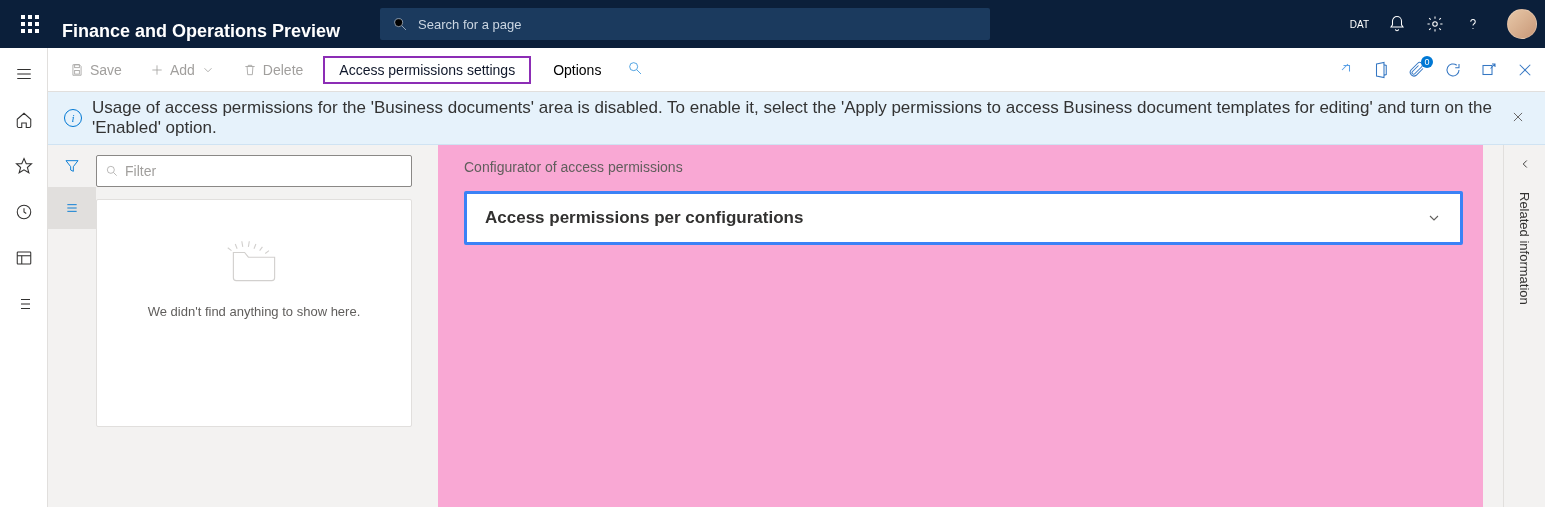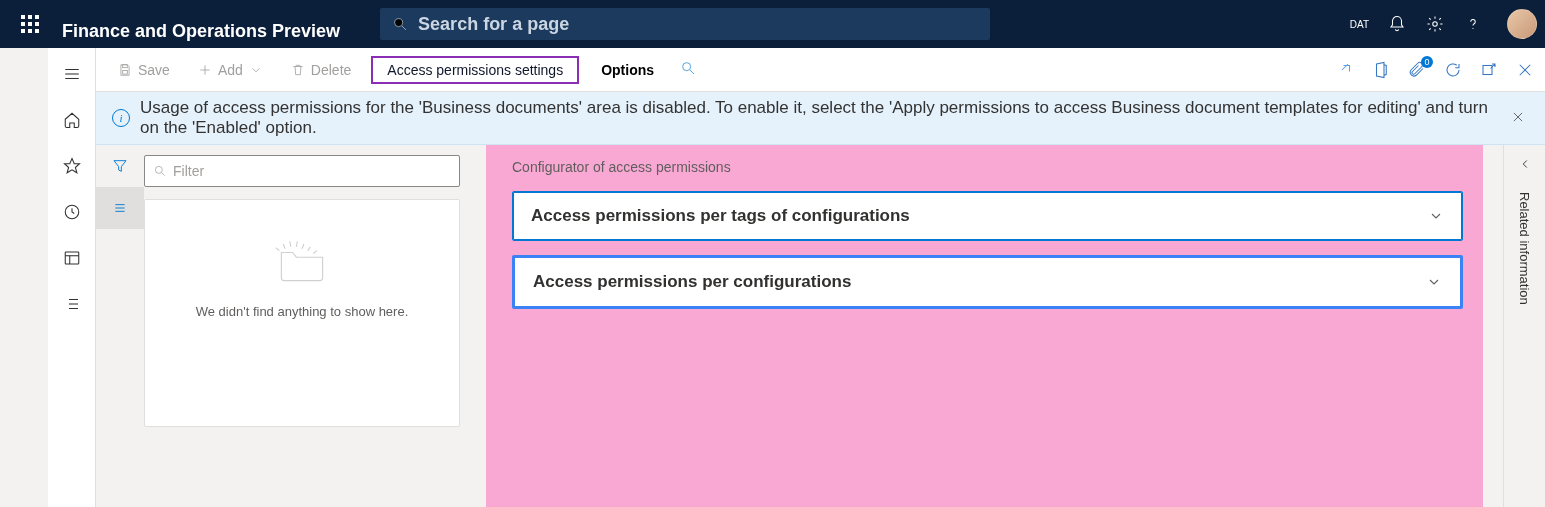--- a/index.html
+++ b/index.html
@@ -3,41 +3,41 @@
   <meta charset="utf-8">
   <style>
     * { box-sizing: border-box; margin: 0; padding: 0; }
     body { font-family: "Segoe UI", Arial, sans-serif; font-size: 14px; color: #323130; background: #f3f2f1; overflow: hidden; }
     .topbar { height: 48px; background: #0b1f3a; display: flex; align-items: center; color: #fff; padding: 0 8px; }
     .waffle { width: 32px; height: 32px; display: grid; grid-template-columns: repeat(3,4px); grid-template-rows: repeat(3,4px); gap: 3px; align-content: center; justify-content: center; margin-right: 16px; margin-left: 6px; cursor: pointer; }
     .waffle span { width:4px; height:4px; background:#fff; }
     .app-title { font-size: 18px; font-weight: 600; flex: 0 0 auto; margin-right: 40px; white-space: nowrap; margin-top: 14px; }
     .search-wrap { flex: 0 0 610px; height: 32px; background: #1b3a5e; border-radius: 2px; display: flex; align-items: center; padding: 0 12px; }
     .search-wrap svg { width: 16px; height: 16px; stroke: #cbd6e2; margin-right: 10px; }
-    .search-input { flex: 1; background: transparent; border: none; color: #cbd6e2; font-size: 18px; outline: none; font-weight: bold; }
+    .search-input { flex: 1; background: transparent; border: none; color: #cbd6e2; font-size: 13px; outline: none; }
     .search-input::placeholder { color: #cbd6e2; }
     .top-spacer { flex: 1; }
     .top-right { display: flex; align-items: center; gap: 18px; color: #fff; }
     .top-right .env { font-size: 10px; }
     .top-icon { width: 20px; height: 20px; display:flex; align-items:center; justify-content:center; cursor:pointer; }
     .top-icon svg { width: 18px; height: 18px; stroke:#fff; fill:none; stroke-width:1.4; }
     .avatar { width: 30px; height: 30px; border-radius: 50%; background: linear-gradient(135deg,#e8c8a8,#c89878); margin-left: 6px; cursor:pointer; border:1px solid #fff3; }
 
-    .below-top { display: flex; height: calc(100vh - 48px); padding-left: 48px; }
+    .below-top { display: flex; height: calc(100vh - 48px); }
     .leftnav { width: 48px; background: #fff; border-right: 1px solid #e1dfdd; display: flex; flex-direction: column; align-items: center; gap: 14px; padding-top: 10px; }
     .nav-icon { width: 32px; height: 32px; display:flex; align-items:center; justify-content:center; cursor:pointer; border-radius:2px; }
     .nav-icon svg { width: 18px; height: 18px; stroke:#323130; fill:none; stroke-width:1.4; }
 
     .content-col { flex: 1; display: flex; flex-direction: column; min-width: 0; }
 
     .cmdbar { height: 44px; background: #fff; border-bottom: 1px solid #e1dfdd; display: flex; align-items: center; padding: 0 10px; gap: 4px; }
     .cmd-btn { display: flex; align-items: center; gap: 6px; padding: 6px 12px; color: #a19f9d; font-size: 14px; cursor: pointer; border-radius: 2px; }
     .cmd-btn svg { width: 14px; height: 14px; stroke: #a19f9d; fill:none; stroke-width:1.4; }
     .highlight-box { border: 2px solid #8c2db5; padding: 4px 14px; margin: 0 4px; color:#0f172a; }
-    .options { color:#000; font-weight:700; padding:6px 14px; cursor:pointer; }
+    .options { color:#000; font-weight:400; padding:6px 14px; cursor:pointer; }
     .search-small { padding:6px 8px; cursor:pointer; }
     .cmd-spacer { flex: 1; }
     .right-icons { display:flex; gap:16px; align-items:center; color:#3577c3; }
     .right-icons .ri { width:20px; height:20px; display:flex; align-items:center; justify-content:center; cursor:pointer; }
     .right-icons svg { width:18px; height:18px; stroke:#3577c3; fill:none; stroke-width:1.4; }
     .badge-wrap { position:relative; }
     .badge { position:absolute; top:-4px; right:-6px; background:#0078d4; color:#fff; font-size:9px; border-radius:50%; width:12px; height:12px; display:flex; align-items:center; justify-content:center; }
     .close-x svg { stroke:#3577c3; }
 
     .infobar { background:#e6f2fb; border-bottom:1px solid #cfe3f3; display:flex; align-items:center; padding:6px 16px; gap:10px; }
@@ -280,26 +280,20 @@
                   <path d="M14 20l-2-5M20 18l-1-6M26 18l1-6M32 20l2-5M38 22l3-4M44 25l4-3M8 22l-4-3"></path>
                 </svg>
             </div>
             <div class="empty-text">We didn't find anything to show here.</div>
           </div>
         </div>
       </div>
 
       <div class="detail-col">
         <div class="detail-title">Configurator of access permissions</div>
-        <div class="acc focused">
-          <span class="acc-label">Access permissions per tags of configurations</span>
-          <svg viewBox="0 0 24 24" width="16" height="16" stroke="#605e5c" fill="none" stroke-width="1.6">
-              <polyline points="6 9 12 15 18 9"></polyline>
-            </svg>
-        </div>
         <div class="acc">
           <span class="acc-label">Access permissions per configurations</span>
           <svg viewBox="0 0 24 24" width="16" height="16" stroke="#605e5c" fill="none" stroke-width="1.6">
               <polyline points="6 9 12 15 18 9"></polyline>
             </svg>
         </div>
       </div>
 
       <div class="rightrail">
         <div class="chev"><svg viewBox="0 0 24 24" width="14" height="14" stroke="#323130" fill="none" stroke-width="1.6">

